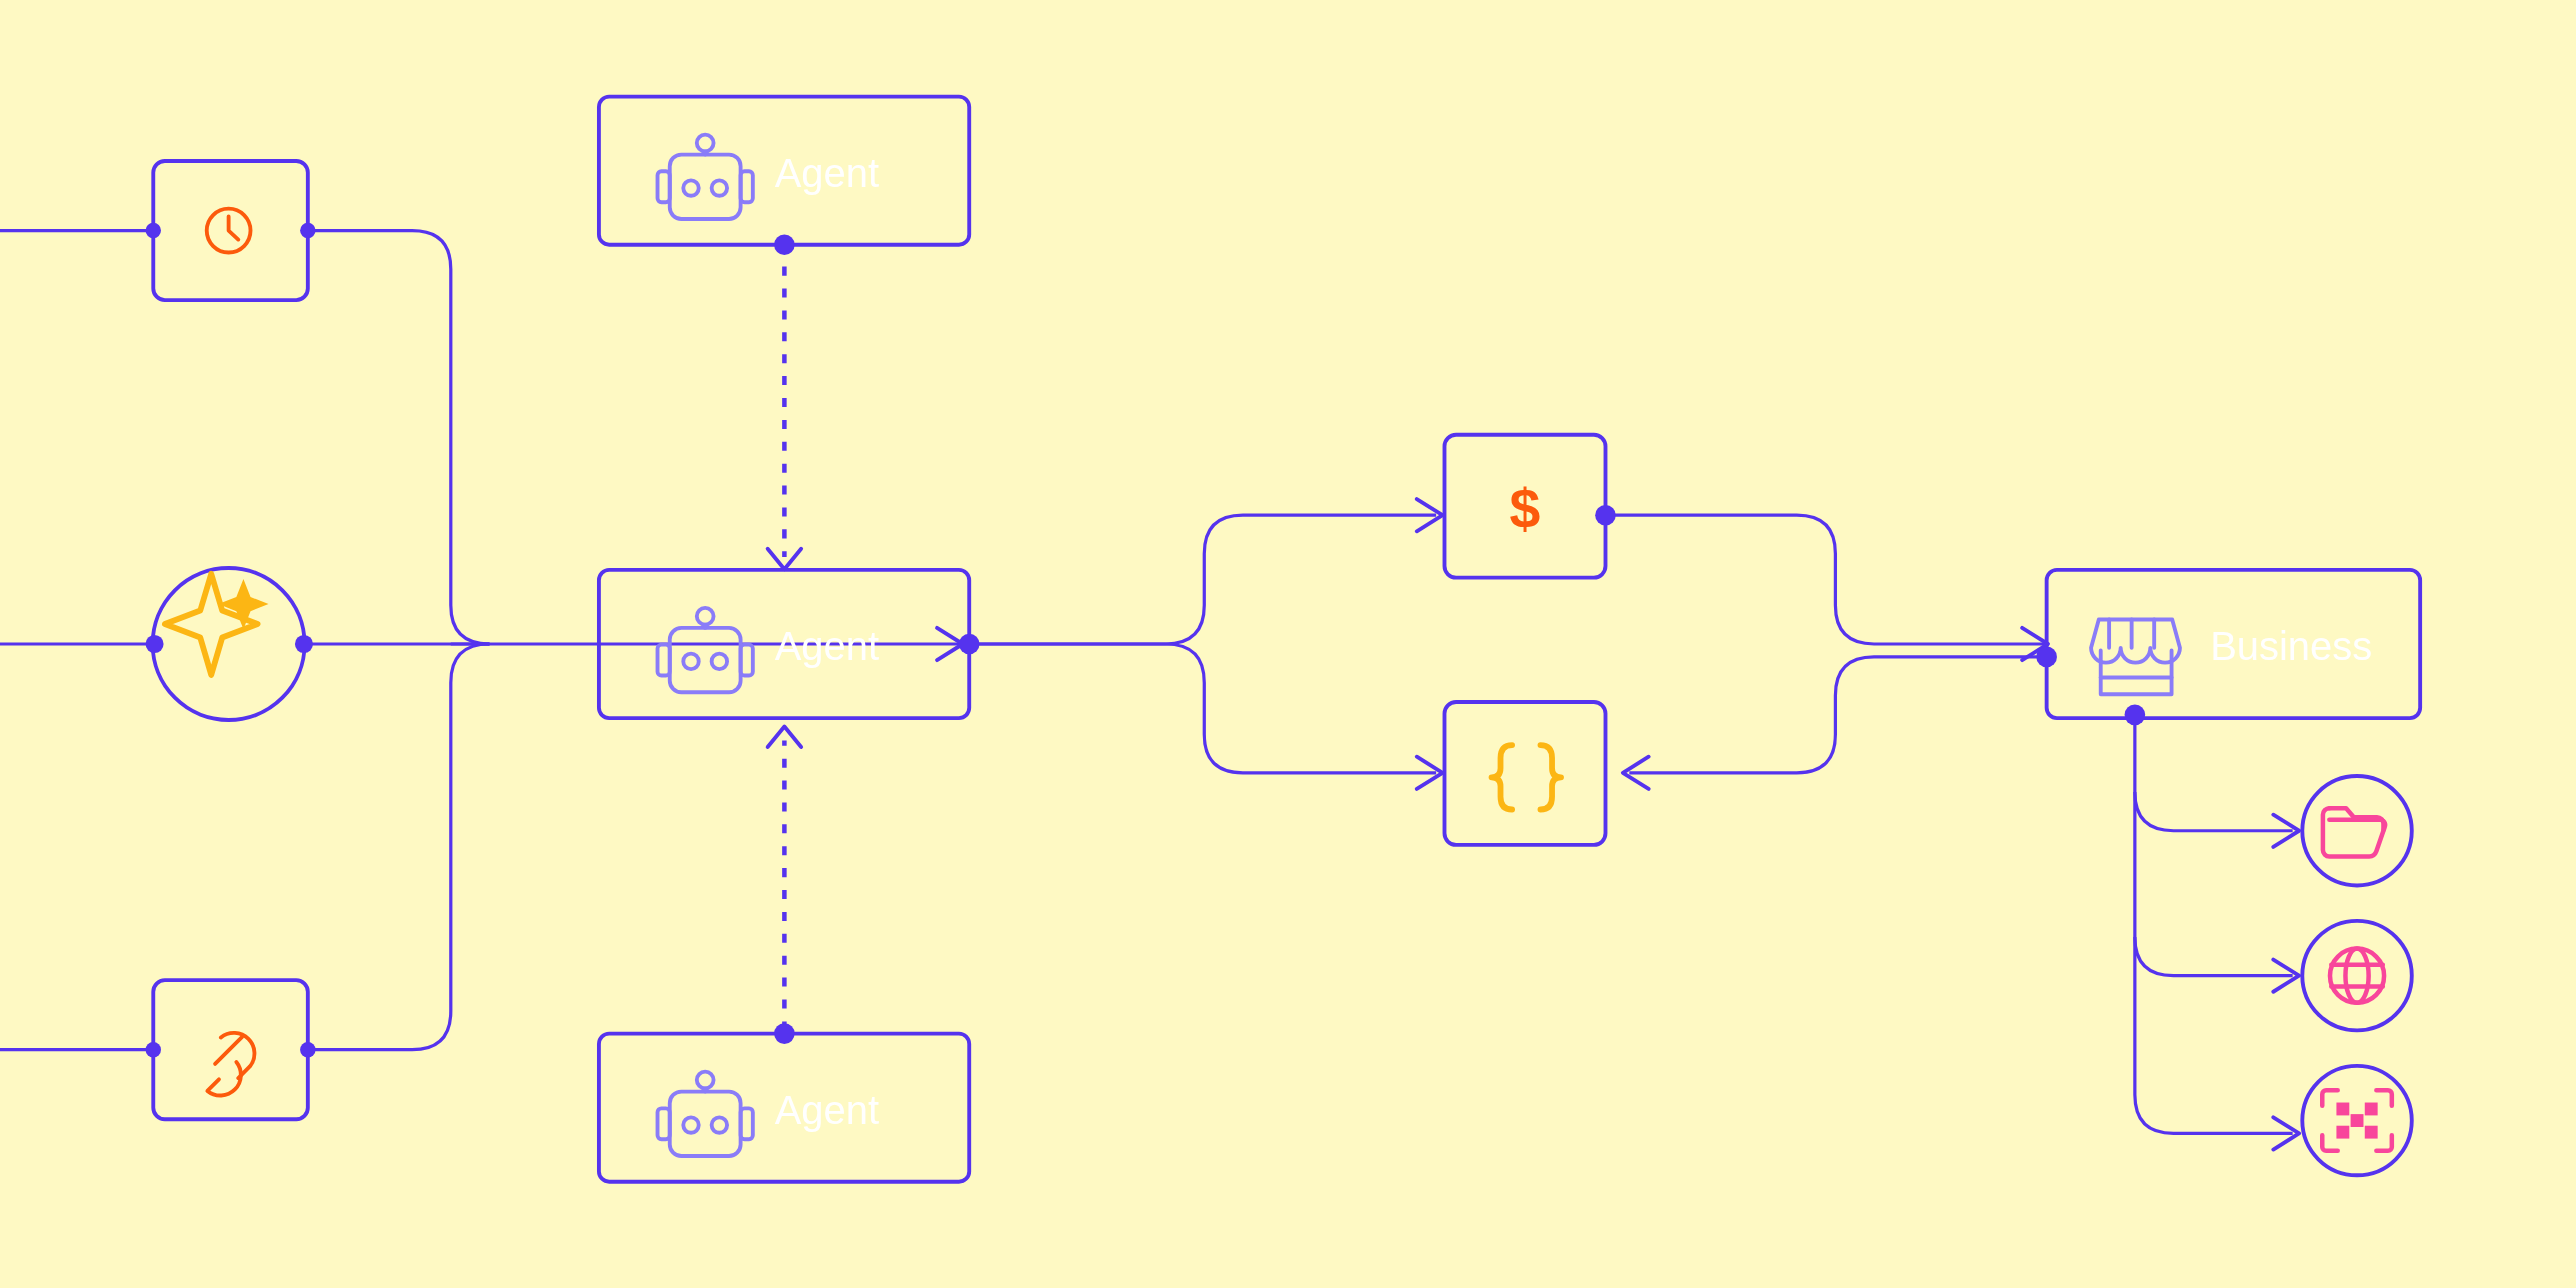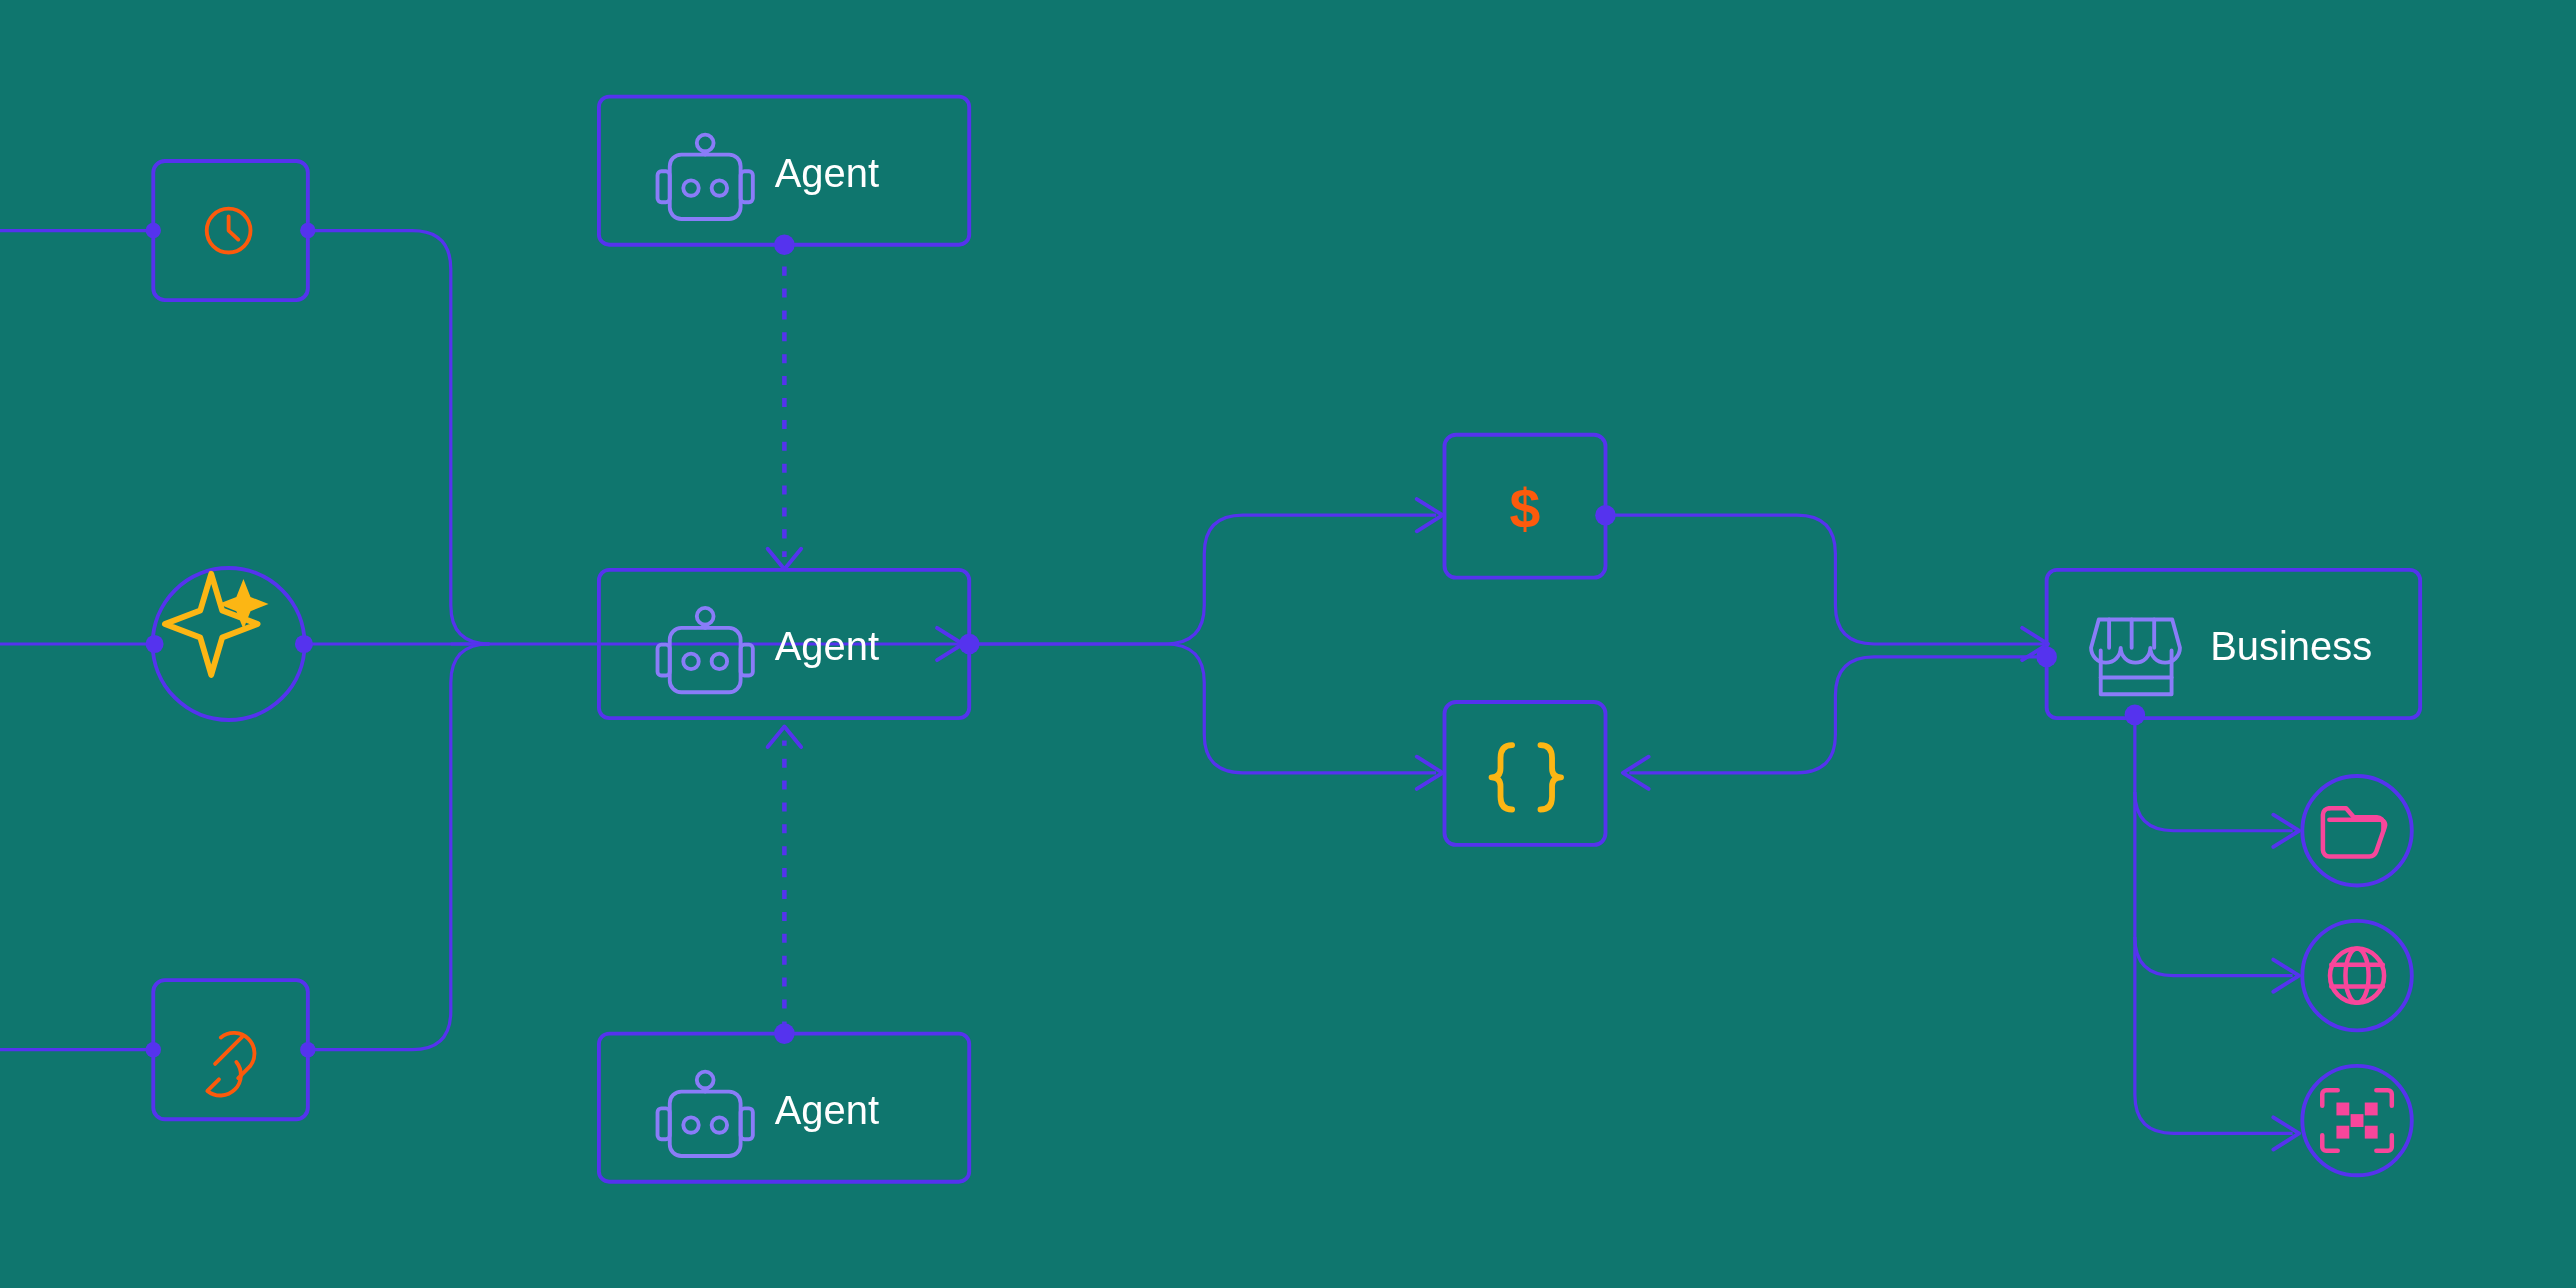--- a/index.html
+++ b/index.html
@@ -4,21 +4,21 @@
 <style>
   html, body {
     margin: 0;
     padding: 0;
     background: #071a30;
   }
   #canvas-root {
     position: relative;
     width: 2576px;
     height: 1288px;
-    background: #0f766e;
+    background: #fef9c3;
     font-family: "Liberation Sans", sans-serif;
     overflow: hidden;
   }
   svg.flow { display: block; width: 2576px; height: 1288px; }
   .edge       { fill: none; stroke: #5533ee; stroke-width: 5; }
   .edge-dash  { fill: none; stroke: #5533ee; stroke-width: 7;
                 stroke-dasharray: 14 20; stroke-linecap: butt; }
   .node-box   { fill: none; stroke: #5533ee; stroke-width: 6; }
   .node-circ  { fill: none; stroke: #5533ee; stroke-width: 6; }
   .port       { fill: #5533ee; }

